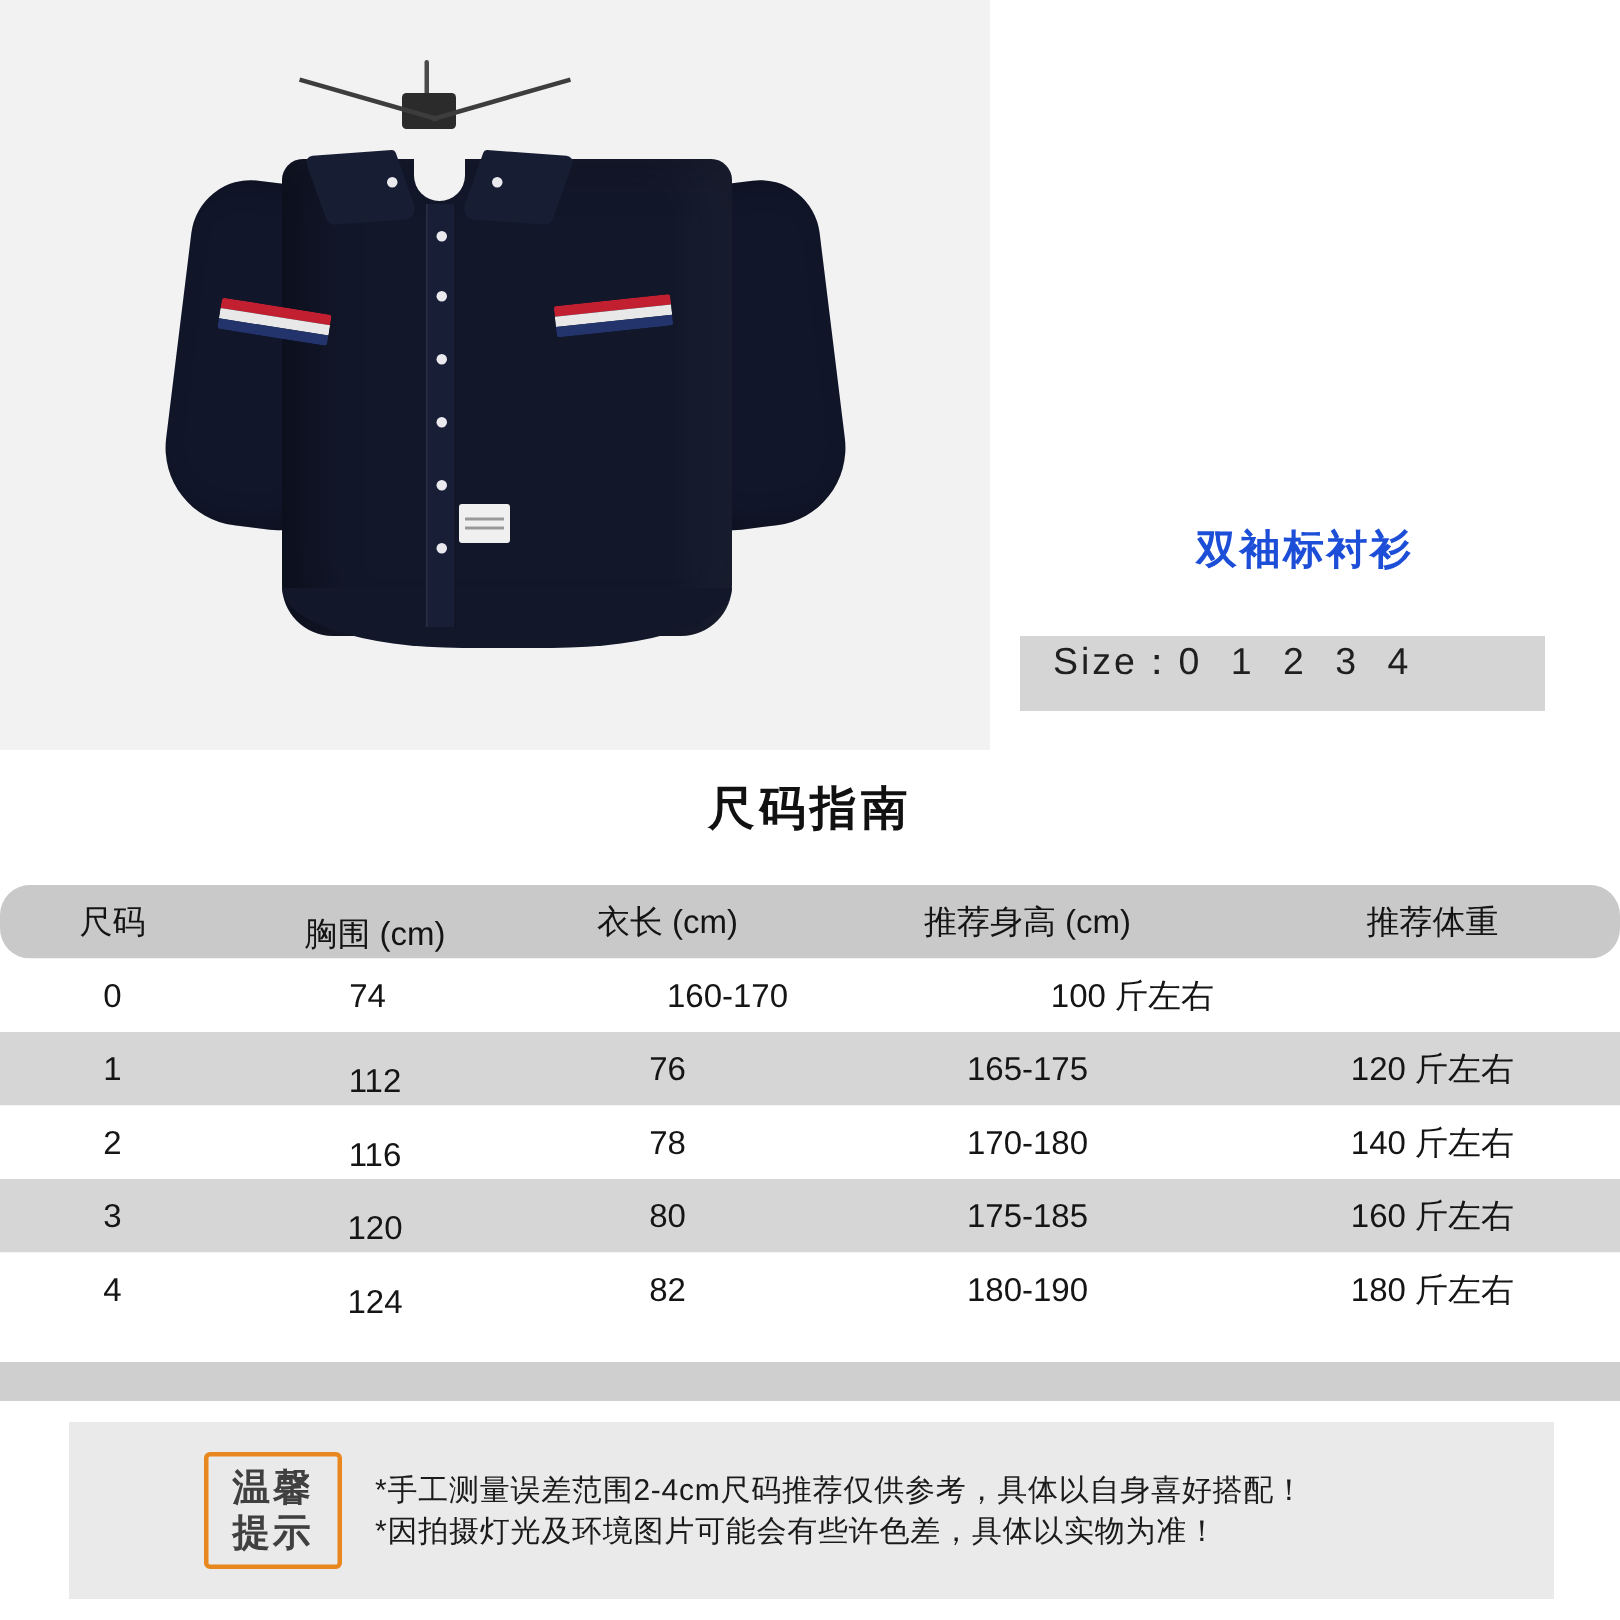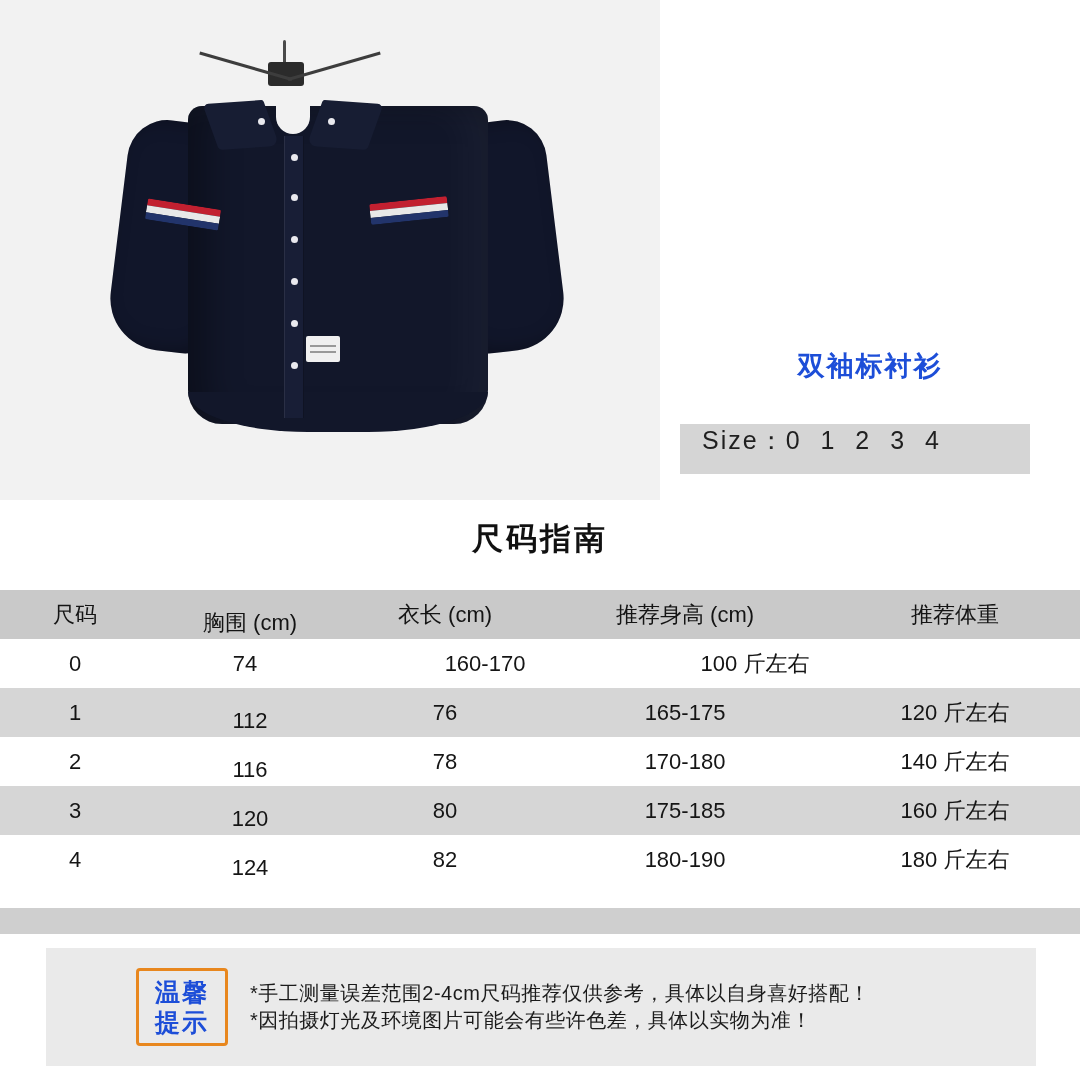--- a/index.html
+++ b/index.html
@@ -202,21 +202,21 @@
     position: absolute;
     left: 0; top: 590px;
     width: 1080px;
   }
   .row {
     display: flex;
     width: 1080px;
     height: 49px;
     align-items: center;
   }
-  .row.head { background: #c9c9c9; font-size: 22px; height: 49px; }
+  .row.head { background: #c9c9c9; font-size: 22px; height: 49px; border-radius: 20px; }
   .row.odd { background: #ffffff; }
   .row.even { background: #d6d6d6; }
   .row.spacer { height: 24px; background: #ffffff; }
   .row.spacer2 { height: 26px; background: #cfcfcf; }
   .cell {
     text-align: center;
     font-size: 22px;
     color: #151515;
     white-space: nowrap;
     overflow: hidden;
@@ -235,21 +235,21 @@
     width: 990px; height: 118px;
     background: #eaeaea;
     display: flex;
     align-items: center;
   }
   .notice-badge {
     width: 92px;
     margin-left: 90px;
     border: 3px solid #e8871e;
     border-radius: 4px;
-    color: #1d4ed8;
+    color: #404040;
     font-size: 25px;
     font-weight: bold;
     line-height: 30px;
     text-align: center;
     padding: 6px 2px;
     letter-spacing: 2px;
   }
   .notice-lines {
     margin-left: 22px;
     display: flex;

